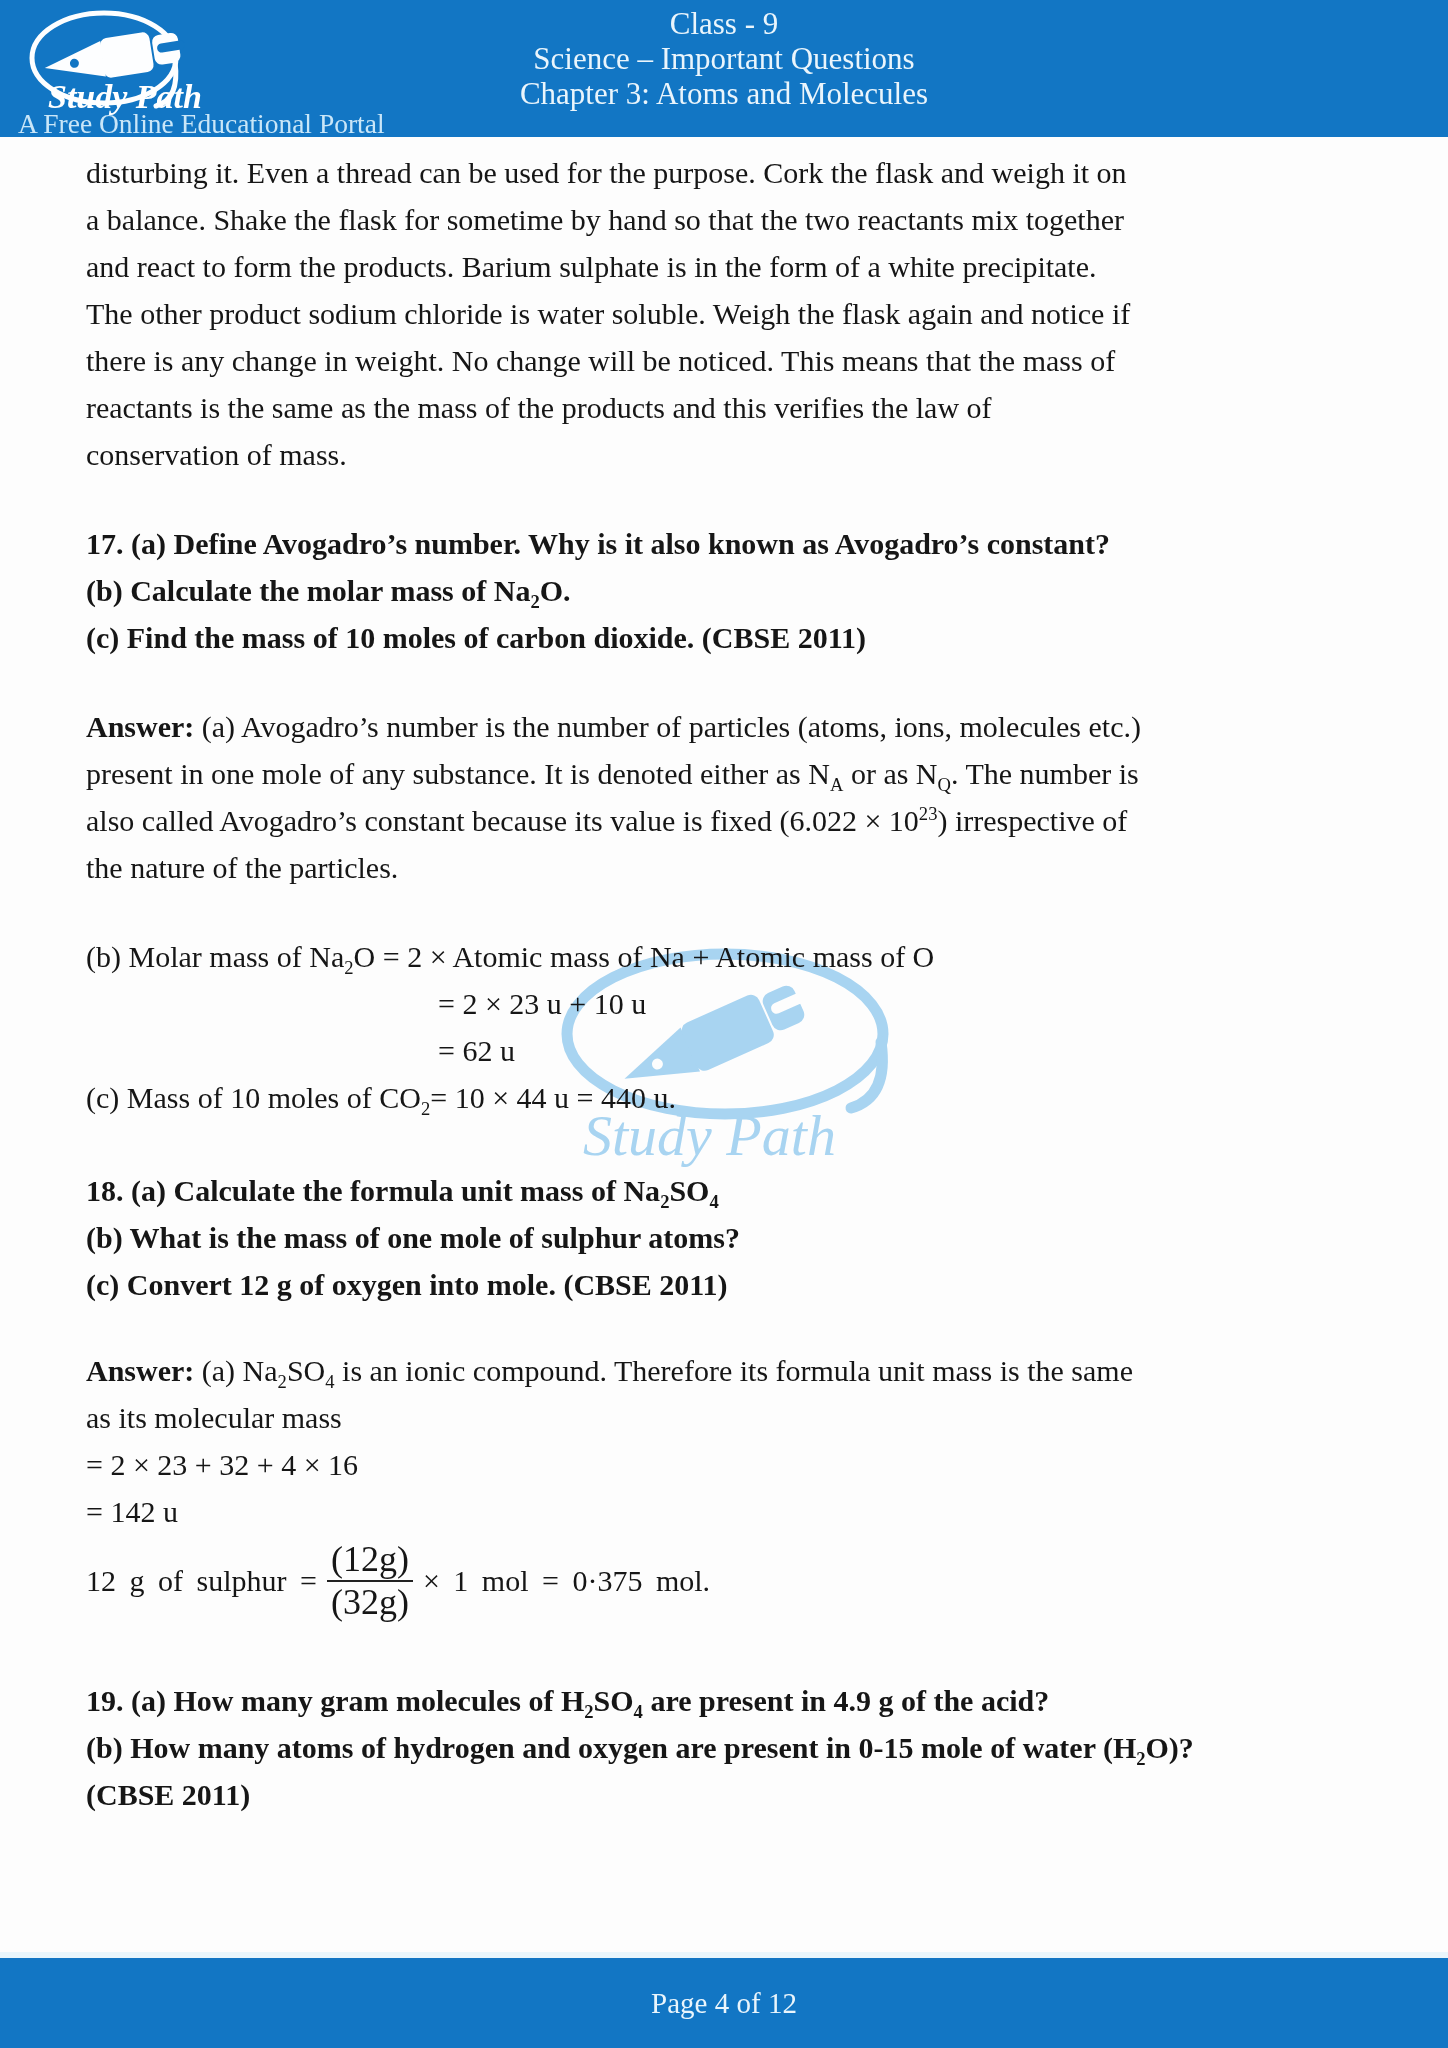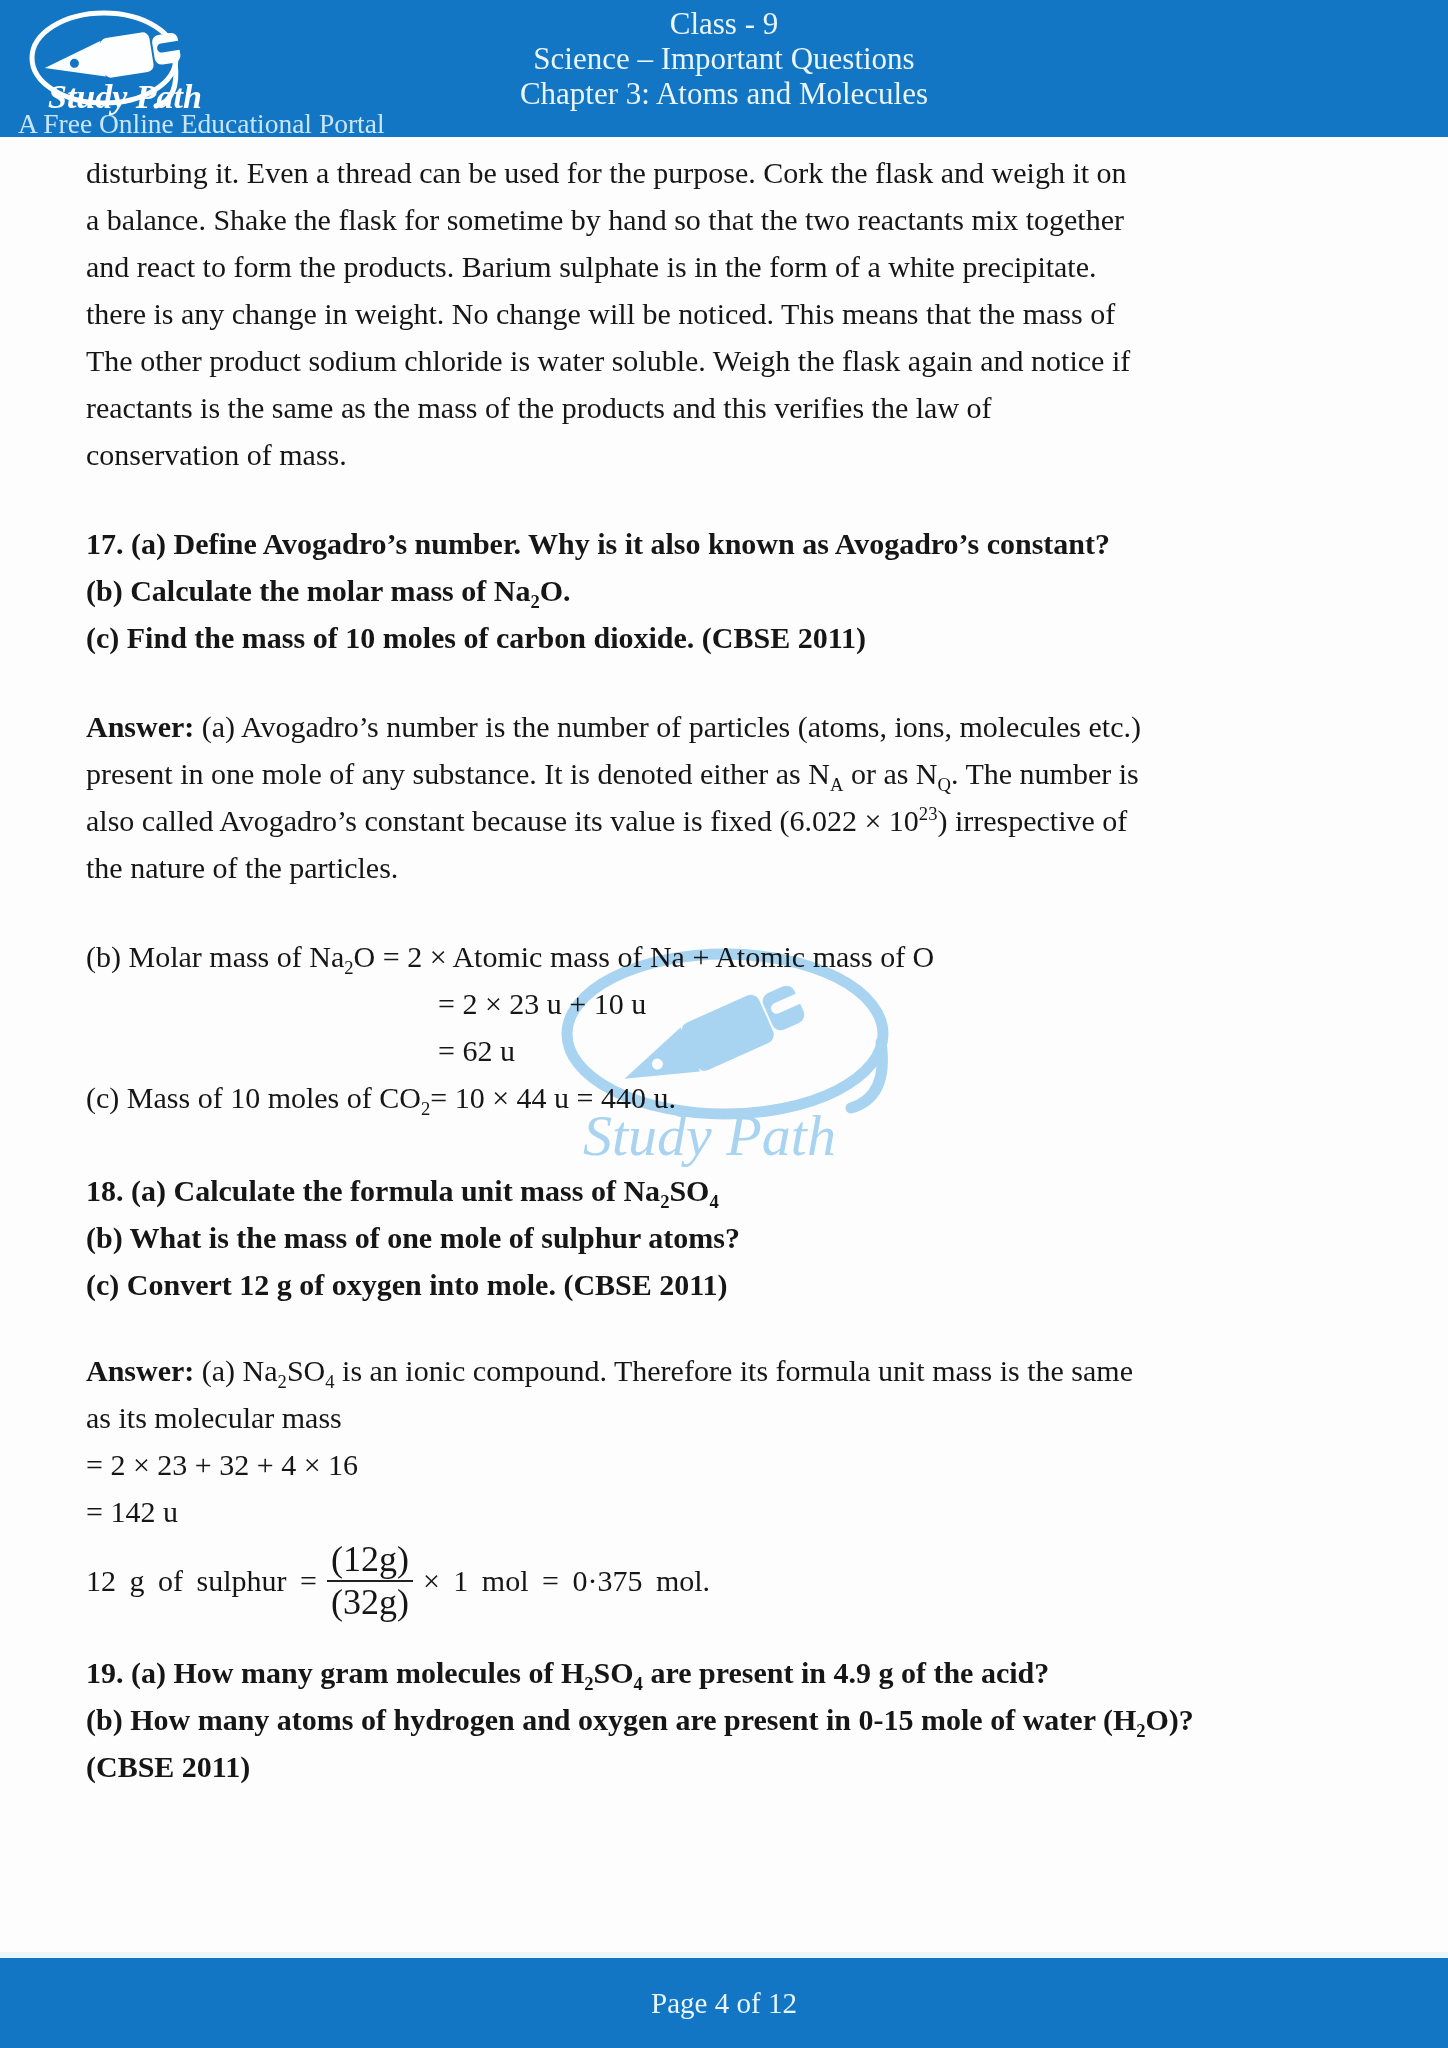--- a/index.html
+++ b/index.html
@@ -28,21 +28,21 @@
   .para > div { white-space:nowrap; }
   .bold, .q { font-weight:bold; }
   sub, sup { font-size:0.62em; line-height:0; }
   .intro { margin-top:12px; }
   .q17  { margin-top:42px; }
   .a17  { margin-top:42px; }
   .b17  { margin-top:42px; }
   .q18  { margin-top:46px; }
   .a18  { margin-top:39px; }
   .bc18 { margin-top:42px; }
-  .q19  { margin-top:24px; }
+  .q19  { margin-top:52px; }
   .indent { padding-left:352px; }
 
   .eqrow {
     margin-top:2px; height:88px; display:flex; align-items:center;
     font-size:30px; word-spacing:6px; white-space:nowrap;
   }
   .frac { display:inline-flex; flex-direction:column; align-items:center; margin:0 10px; font-size:36px; line-height:1.15; }
   .frac .den { border-top:2px solid #222; padding:0 4px; }
   .frac .num { padding:0 4px; }
 
@@ -96,22 +96,22 @@
     </g>
     <text x="38" y="213" font-size="58" font-style="italic" fill="#A8D4F1">Study Path</text>
   </svg>
 
   <main class="content">
 
     <div class="para intro">
         <div>disturbing it. Even a thread can be used for the purpose. Cork the flask and weigh it on</div>
         <div>a balance. Shake the flask for sometime by hand so that the two reactants mix together</div>
         <div>and react to form the products. Barium sulphate is in the form of a white precipitate.</div>
+        <div>The other product sodium chloride is water soluble. Weigh the flask again and notice if</div>
         <div>there is any change in weight. No change will be noticed. This means that the mass of</div>
-        <div>The other product sodium chloride is water soluble. Weigh the flask again and notice if</div>
         <div>reactants is the same as the mass of the products and this verifies the law of</div>
         <div>conservation of mass.</div>
       </div>
 
     <div class="para q q17">
         <div>17. (a) Define Avogadro’s number. Why is it also known as Avogadro’s constant?</div>
         <div>(b) Calculate the molar mass of Na<sub>2</sub>O.</div>
         <div>(c) Find the mass of 10 moles of carbon dioxide. (CBSE 2011)</div>
       </div>
 

